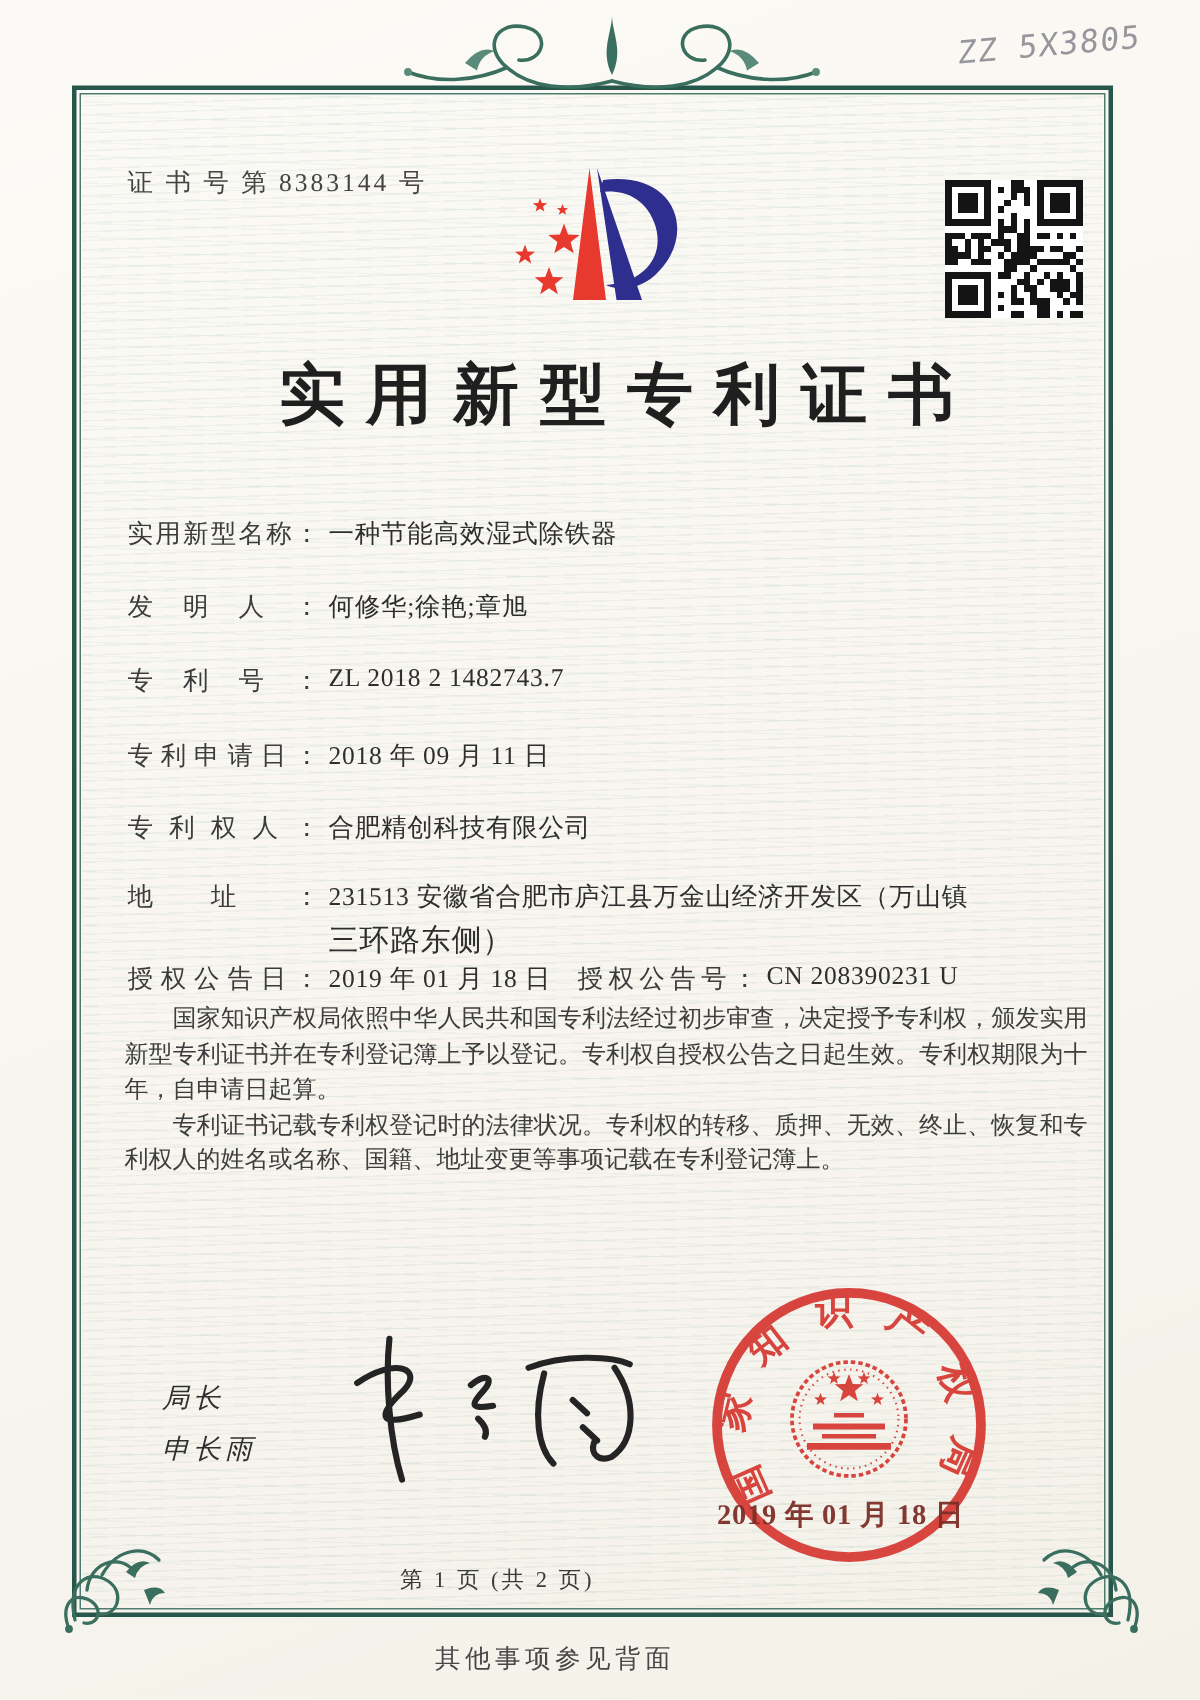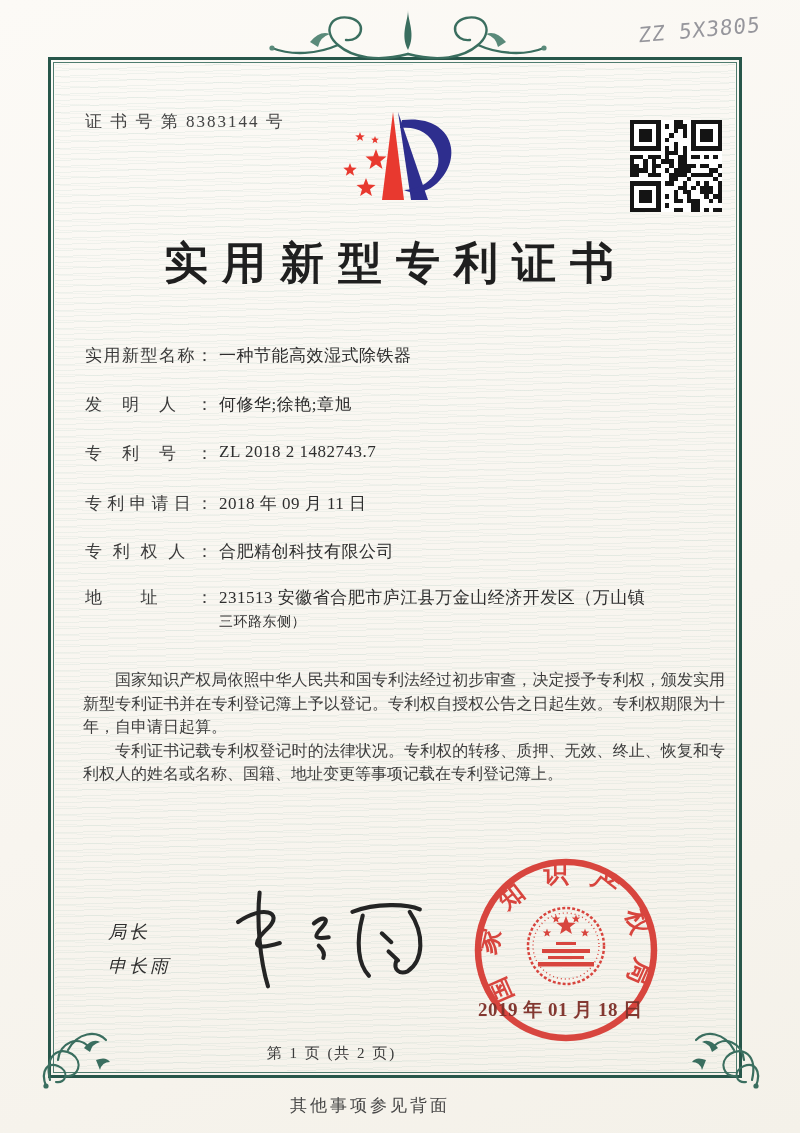--- a/index.html
+++ b/index.html
@@ -31,31 +31,31 @@
       repeating-linear-gradient(178deg, rgba(120,170,155,.10) 0 1px, transparent 1px 6px),
       repeating-linear-gradient(182deg, rgba(120,170,155,.07) 0 1px, transparent 1px 9px);
   }
   .certno{
     position:absolute;left:85px;top:110px;font-size:17px;color:#444;
     letter-spacing:2px;
   }
   .logo{position:absolute;left:332px;top:106px;}
   .qr{position:absolute;left:630px;top:120px;}
   .title{
-    position:absolute;left:36px;top:234px;width:694px;text-align:center;
+    position:absolute;left:58px;top:234px;width:694px;text-align:center;
     font-size:44px;font-weight:600;color:#1f1f1f;letter-spacing:14px;
     padding-left:26px;box-sizing:border-box;
   }
   .row{position:absolute;left:85px;width:640px;font-size:17px;color:#333;}
   .row .lbl{
     display:inline-block;width:128px;text-align:justify;text-align-last:justify;
     vertical-align:top;color:#3b3b3b;
   }
   .row .val{margin-left:6px;letter-spacing:.5px;color:#2e2e2e;text-align:center;}
-  .addr2{position:absolute;left:219px;top:613px;font-size:14px;color:#2e2e2e;letter-spacing:.5px;}
+  .addr2{position:absolute;left:219px;top:613px;font-size:20px;color:#2e2e2e;letter-spacing:.5px;}
   .pair2{position:absolute;left:300px;top:0;}
   .pair2 .lbl{width:120px;}
   .paras{
     position:absolute;left:83px;top:668px;width:642px;
     font-size:16px;line-height:23.5px;text-align:justify;color:#3d3d3d;
   }
   .paras p{margin:0;text-indent:2em;}
   .signer{position:absolute;left:108px;font-size:18px;color:#2f2f2f;letter-spacing:3px;font-style:italic;}
   .sig{position:absolute;left:208px;top:878px;}
   .seal{position:absolute;left:462px;top:846px;}
@@ -393,20 +393,26 @@
   <div class="row" style="top:492px">
     <span class="lbl">专利申请日：</span><span class="val">2018 年 09 月 11 日</span>
   </div>
   <div class="row" style="top:540px">
     <span class="lbl">专利权人：</span><span class="val">合肥精创科技有限公司</span>
   </div>
   <div class="row" style="top:586px">
     <span class="lbl">地址：</span><span class="val">231513 安徽省合肥市庐江县万金山经济开发区（万山镇</span>
   </div>
   <div class="addr2">三环路东侧）</div>
+  <div class="row" style="top:641px">
+    <span class="lbl">授权公告日：</span><span class="val">2019 年 01 月 18 日</span>
+    <span class="pair2">
+      <span class="lbl">授权公告号：</span><span class="val">CN 208390231 U</span>
+    </span>
+  </div>
 
   <div class="paras">
     <p>国家知识产权局依照中华人民共和国专利法经过初步审查，决定授予专利权，颁发实用新型专利证书并在专利登记簿上予以登记。专利权自授权公告之日起生效。专利权期限为十年，自申请日起算。</p>
     <p>专利证书记载专利权登记时的法律状况。专利权的转移、质押、无效、终止、恢复和专利权人的姓名或名称、国籍、地址变更等事项记载在专利登记簿上。</p>
   </div>
 
   <div class="signer" style="top:920px">局长</div>
   <div class="signer" style="top:954px">申长雨</div>
 
   <svg class="sig" width="225" height="118" viewBox="0 0 220 115">

